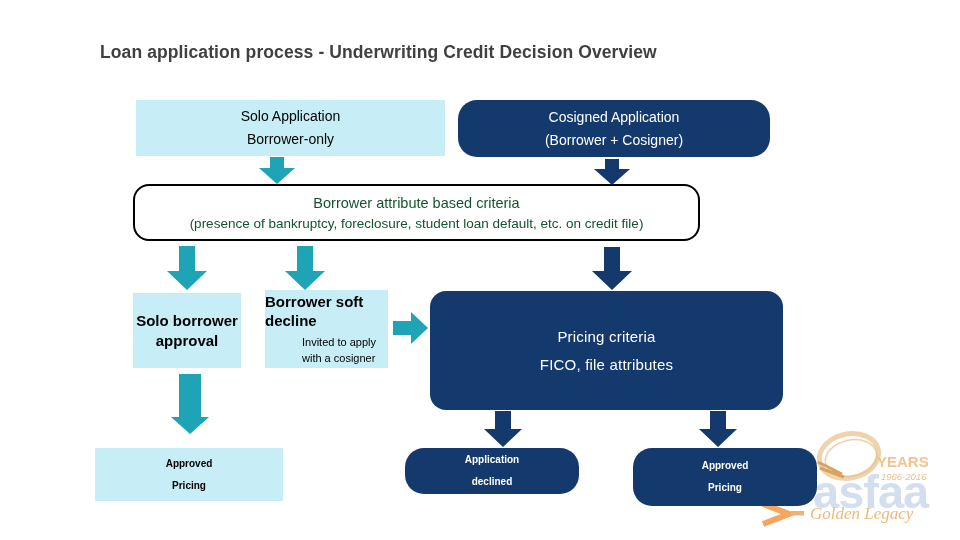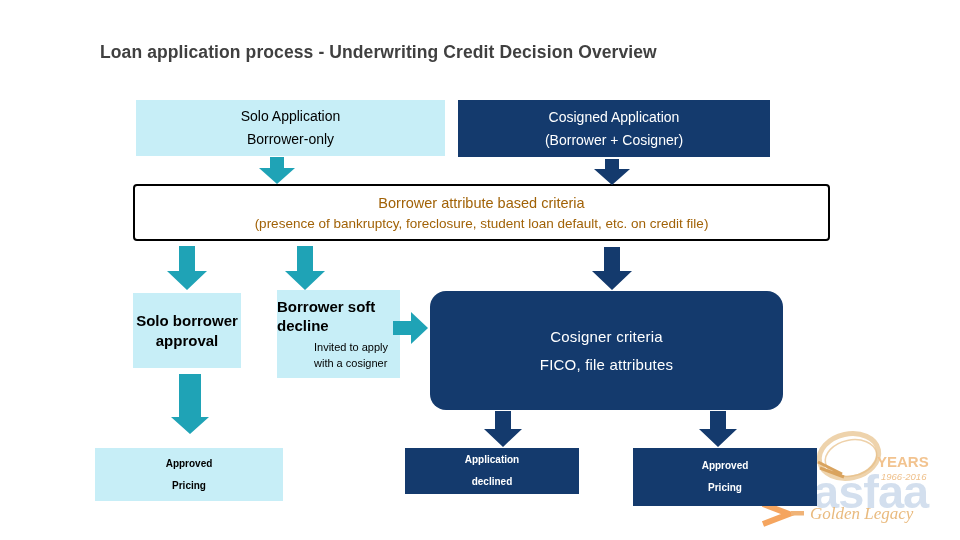--- a/index.html
+++ b/index.html
@@ -10,32 +10,32 @@
   .abs{position:absolute;}
   .title{
     left:100px;top:42px;width:700px;
     font-size:17.5px;font-weight:700;color:#404040;letter-spacing:.1px;
   }
   .box{
     display:flex;flex-direction:column;align-items:center;justify-content:center;
     text-align:left;box-sizing:border-box;z-index:2;
   }
   .cyan{background:#c7eef7;color:#000;}
-  .navy{background:#143a6d;color:#ffffff;}
+  .navy{background:#143a6d;color:#ffffff;border-radius:19px;}
   .top-box{font-size:14px;line-height:23px;}
   .box-solo-app{left:136px;top:100px;width:309px;height:56px;}
   .box-cosigned-app{left:458px;top:100px;width:312px;height:57px;}
   .box-criteria{
-    left:133px;top:184px;width:697px;height:57px;background:#fff;
-    border:2.5px solid #000;border-radius:4px;color:#a16207;
+    left:133px;top:184px;width:567px;height:57px;background:#fff;
+    border:2.5px solid #000;border-radius:16px;color:#14532d;
   }
   .box-criteria .l1{font-size:14.5px;margin-bottom:5px;}
   .box-criteria .l2{font-size:13.5px;}
   .box-solo-approval{left:133px;top:293px;width:108px;height:75px;font-size:15px;font-weight:700;line-height:20px;}
-  .box-soft-decline{left:265px;top:290px;width:123px;height:88px;margin-left:12px;}
+  .box-soft-decline{left:265px;top:290px;width:123px;height:78px;}
   .box-soft-decline .hd{font-size:15px;font-weight:700;line-height:19px;margin-bottom:4px;}
   .box-soft-decline .sub{font-size:11px;line-height:16px;padding-left:37px;}
   .box-cosigner-criteria{
     left:430px;top:291px;width:353px;height:119px;border-radius:16px;
     font-size:15px;line-height:28px;letter-spacing:.2px;
   }
   .bottom-box{font-size:10px;font-weight:700;line-height:22px;}
   .box-approved-solo{left:95px;top:448px;width:188px;height:53px;}
   .box-app-declined{left:405px;top:448px;width:174px;height:46px;}
   .box-approved-cosigner{left:633px;top:448px;width:184px;height:58px;}
@@ -77,21 +77,21 @@
 
   <div class="abs box cyan box-solo-approval">
     <div>Solo borrower</div>
     <div>approval</div>
   </div>
   <div class="abs box cyan box-soft-decline">
     <div class="hd">Borrower soft decline</div>
     <div class="sub">Invited to apply with a cosigner</div>
   </div>
   <div class="abs box navy box-cosigner-criteria">
-    <div>Cosigner criteria</div>
+    <div>Pricing criteria</div>
     <div>FICO, file attributes</div>
   </div>
 
   <div class="abs box cyan bottom-box box-approved-solo">
     <div>Approved</div>
     <div>Pricing</div>
   </div>
   <div class="abs box navy bottom-box box-app-declined">
     <div>Application</div>
     <div>declined</div>

